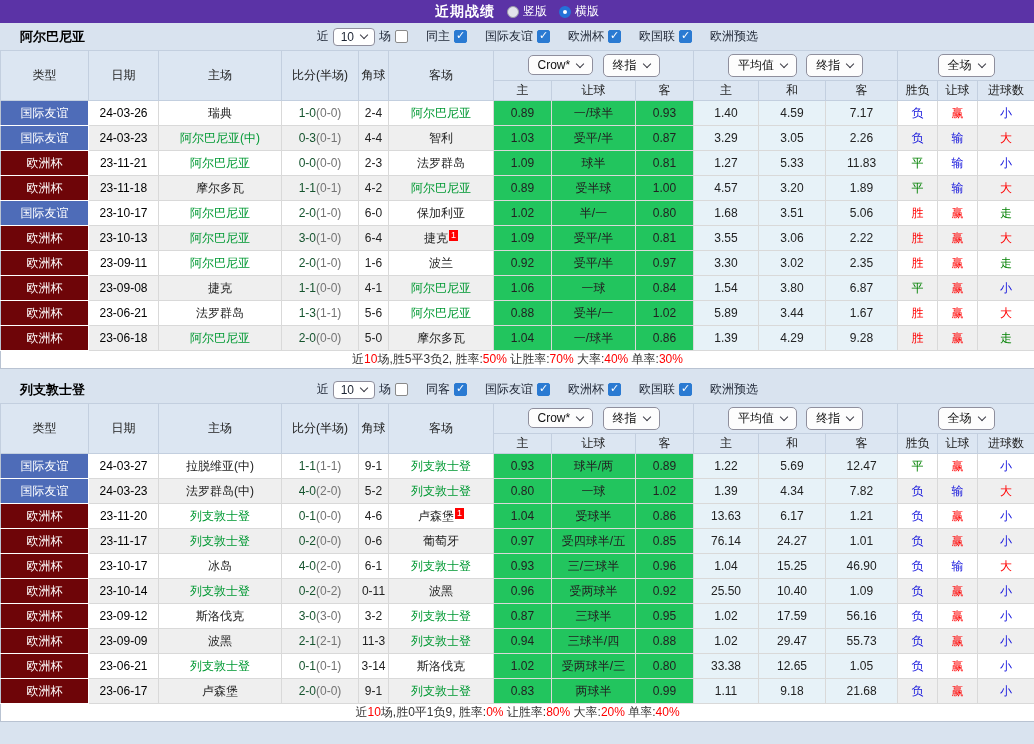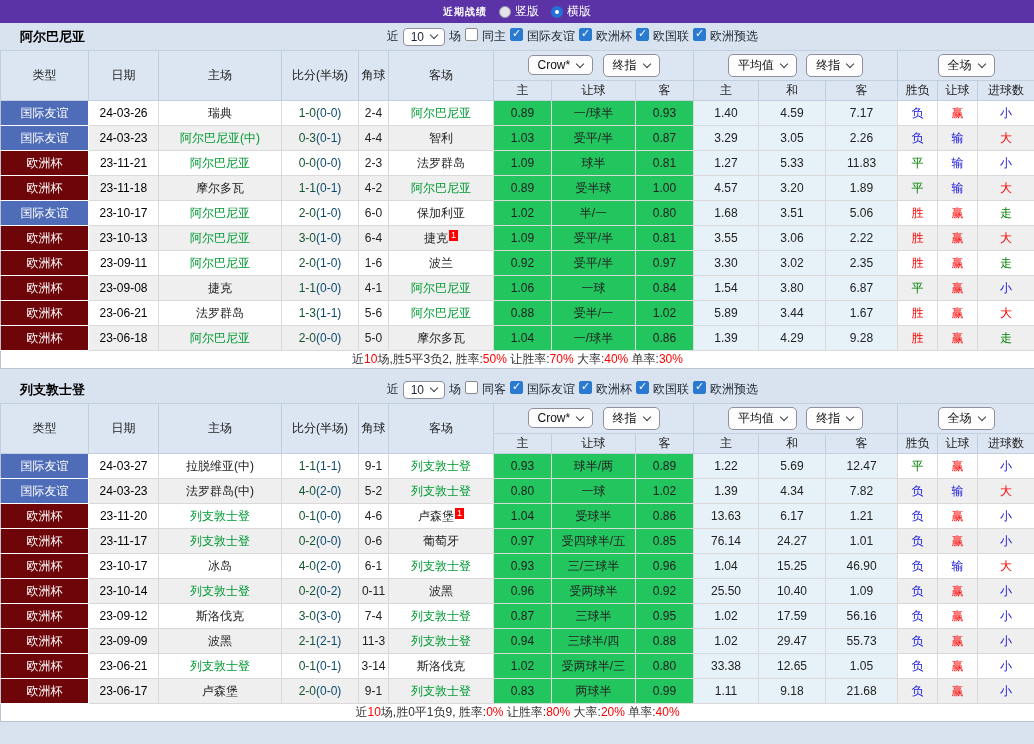--- a/index.html
+++ b/index.html
@@ -1,50 +1,50 @@
 <!DOCTYPE html>
 <html><head>
 <meta charset="utf-8">
 <style>
   *{margin:0;padding:0;box-sizing:border-box}
   html,body{width:1034px}
   body{font-family:"Liberation Sans","DejaVu Sans",sans-serif;background:#d9e3ef;font-size:12px;color:#222}
   .titlebar{height:23px;background:#5b33a6;display:flex;align-items:center;justify-content:center;gap:12px;color:#fff}
-  .titlebar .title{font-weight:bold;font-size:10px;letter-spacing:1px}
+  .titlebar .title{font-weight:bold;font-size:14px;letter-spacing:1px}
   .radio-label{display:inline-flex;align-items:center;gap:4px;font-size:12px;cursor:pointer;color:#fff}
   .radio{width:12px;height:12px;border-radius:50%;background:#e3e3ec;border:1px solid #9a9aa8;display:inline-block}
   .radio.sel{background:#fff;border:4px solid #2472d8}
   .section{margin-bottom:7px}
   .section-header{height:27px;display:flex;align-items:center;padding-left:20px}
   .team-name{font-weight:bold;font-size:13px;color:#000}
   .filterbar{display:flex;align-items:center;gap:4px;margin-left:auto;margin-right:276px;color:#1c2433;white-space:nowrap}
   .select-sm{display:inline-flex;align-items:center;gap:7px;background:#fff;border:1px solid #8f8f9d;border-radius:4px;padding:1px 7px;cursor:pointer}
   .chev{width:6px;height:6px;border-right:1.6px solid #3c3c46;border-bottom:1.6px solid #3c3c46;transform:rotate(45deg);display:inline-block;margin-bottom:3px}
-  .cb-label{display:inline-flex;align-items:flex-start;gap:4px;cursor:pointer}
+  .cb-label{display:inline-flex;align-items:center;gap:18px;cursor:pointer}
   .cb{width:13px;height:13px;display:inline-block;border:1px solid #8a8a8a;background:#fff;border-radius:2px;position:relative}
   .cb.on{background:#2a7ad2;border-color:#2a7ad2}
   .cb.on::after{content:"✓";position:absolute;left:1px;top:-2px;color:#fff;font-size:11px;font-weight:bold}
   table{border-collapse:collapse;table-layout:fixed;width:1034px;background:#fff;border:1px solid #b9c3d2}
   thead th{background:#dce6f2;border:1px solid #c3cfdf;font-weight:normal;color:#222;text-align:center}
   .hrow1 th{height:30px}
   .hrow2 th{height:20px}
   .dd{display:inline-flex;align-items:center;gap:7px;background:#fdfdfd;border:1px solid #8f8f9d;border-radius:5px;padding:2px 9px;font-size:12px;color:#111;cursor:pointer;margin:0 3px}
   tbody td{border-right:1px solid #d9d9d9;border-bottom:1px solid #d9d9d9;height:25px;text-align:center;overflow:hidden;white-space:nowrap}
   tbody tr:nth-child(even) td.base{background:#efefef}
   tbody tr:nth-child(odd) td.base{background:#fff}
   td.crow{background:#22c55e}
   td.avg{background:#e7f2f8}
   td.lg{color:#fff;border-bottom:1px solid #fff;border-right:1px solid #fff}
   .lg-f{background:#4e6cb8}
   .lg-e{background:#6e0508}
   td.date{color:#000000}
   td.team{color:#222}
   td.team.focal{color:#009933}
   .ft{color:#14532d}
-  .ht{color:#0c4a6e}
+  .ht{color:#737373}
   sup.redcard{background:#ff0000;color:#fff;font-size:9px;padding:0 2px;margin-left:1px;line-height:11px;display:inline-block;vertical-align:top}
   .res-r{color:#ff0000}
   .res-b{color:#1414dc}
   .res-g{color:#008000}
   tfoot td{height:16px;text-align:center;background:#fff;border-top:1px solid #cfcfcf;color:#333}
   .sum-r{color:#ff0000}
 </style>
 </head>
 <body>
 
@@ -537,21 +537,21 @@
             <td class="avg">1.09</td>
             <td class="base res-b">负</td>
             <td class="base res-r">赢</td>
             <td class="base res-b">小</td>
           </tr>
           <tr>
             <td class="lg lg-e">欧洲杯</td>
             <td class="base date">23-09-12</td>
             <td class="base team">斯洛伐克</td>
             <td class="base score"><span class="ft">3-0</span><span class="ht">(3-0)</span></td>
-            <td class="base corner">7-4</td>
+            <td class="base corner">3-2</td>
             <td class="base team focal">列支敦士登</td>
             <td class="crow">0.87</td>
             <td class="crow">三球半</td>
             <td class="crow">0.95</td>
             <td class="avg">1.02</td>
             <td class="avg">17.59</td>
             <td class="avg">56.16</td>
             <td class="base res-b">负</td>
             <td class="base res-r">赢</td>
             <td class="base res-b">小</td>

